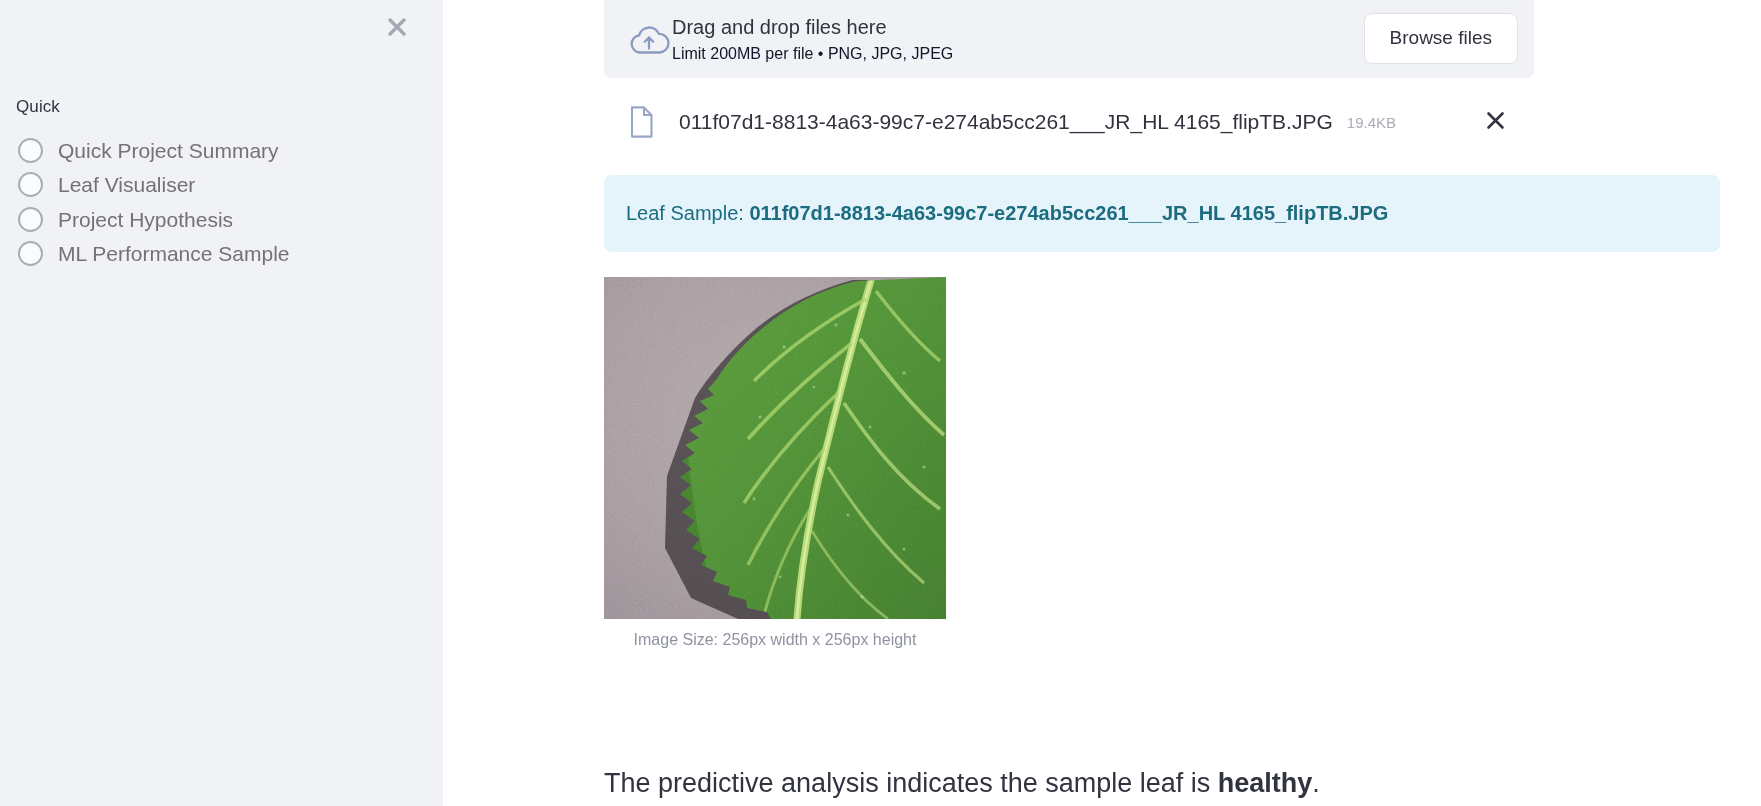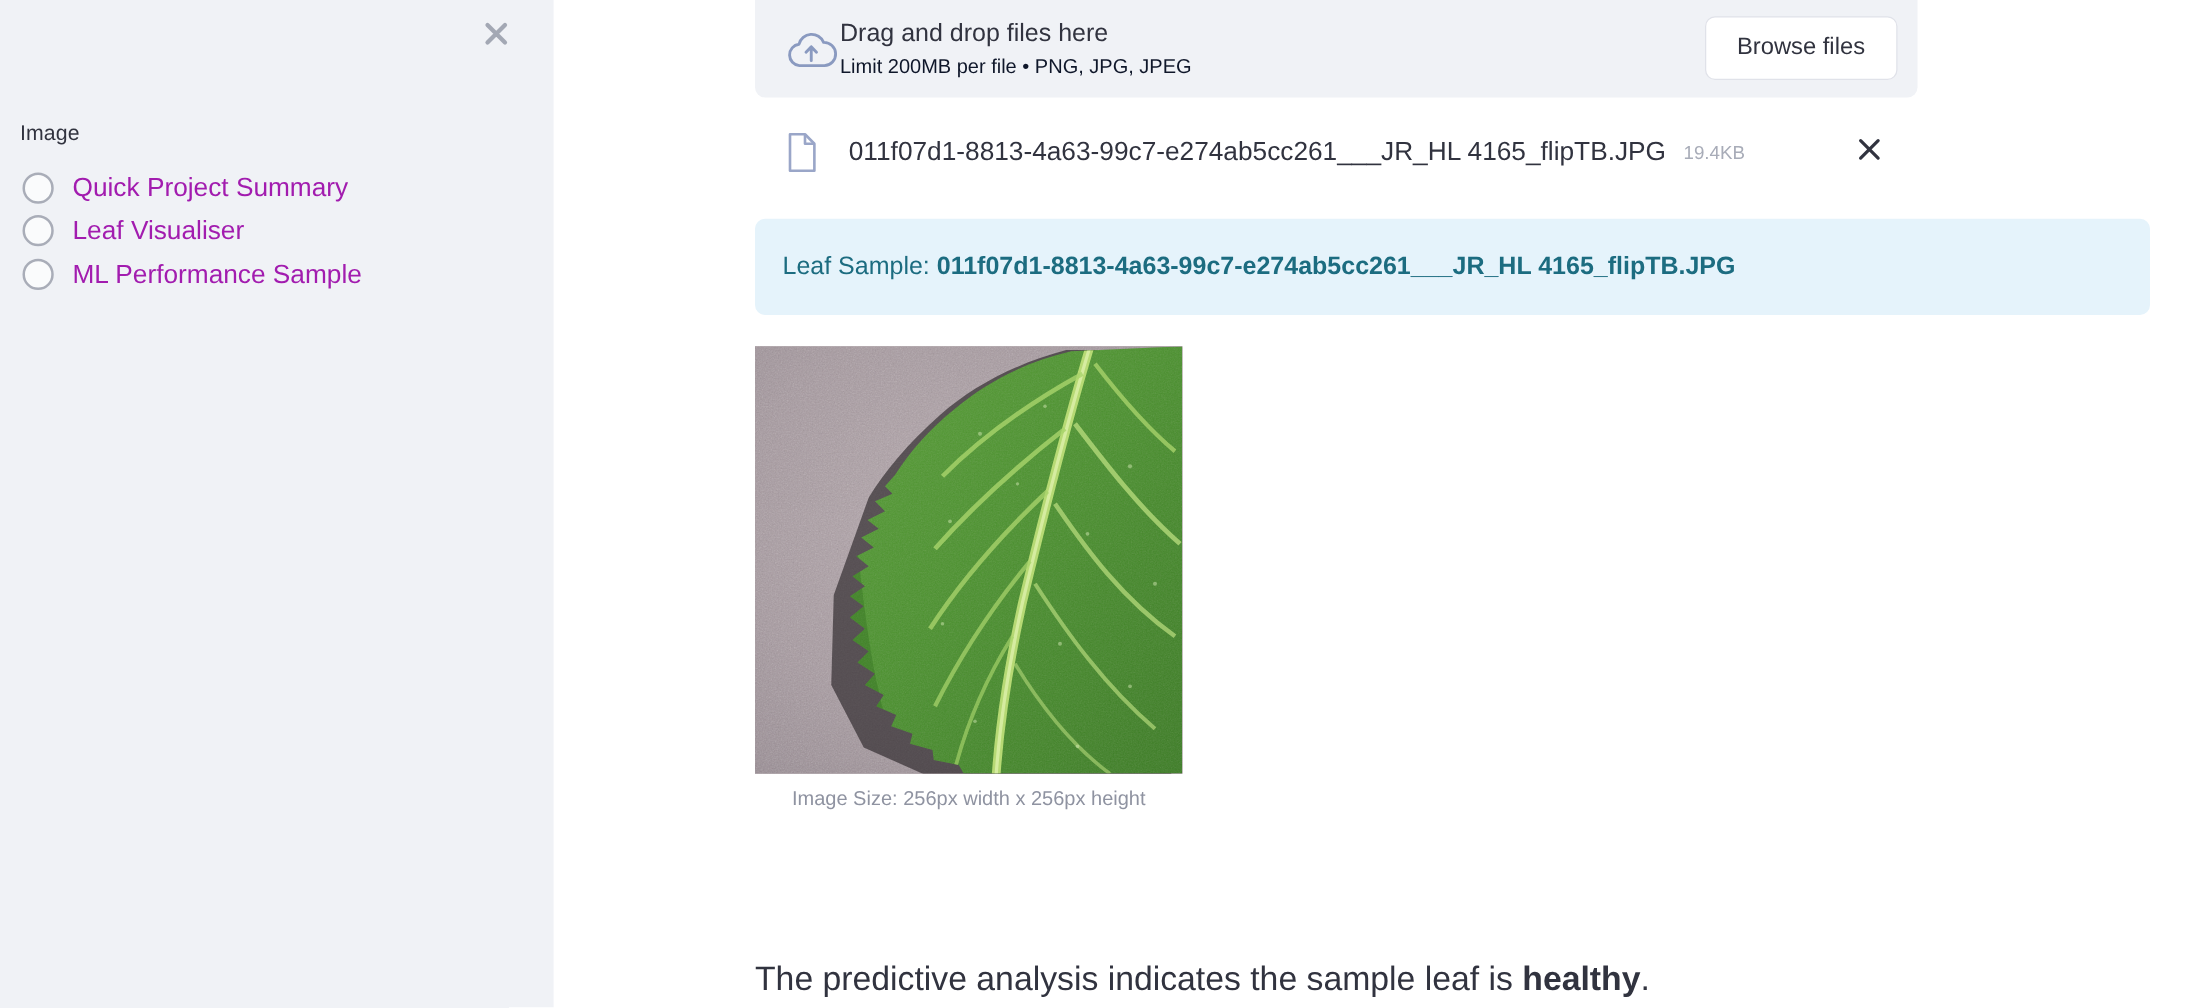--- a/index.html
+++ b/index.html
@@ -80,21 +80,21 @@
     top: 50%;
     width: 8px;
     height: 8px;
     margin: -4px 0 0 -4px;
     border-radius: 50%;
     background: #ffffff;
   }
   .radio-text {
     margin-left: 15px;
     font-size: 21px;
-    color: #a21caf;
+    color: #737373;
     line-height: 1;
     white-space: nowrap;
   }
 
   
   .main {
     position: relative;
     flex: 1 1 auto;
     height: 806px;
     background: #ffffff;
@@ -252,35 +252,39 @@
   <aside class="sidebar">
 
     <div class="sidebar-close">
       <span>
         <svg width="22" height="22" viewBox="0 0 22 22" aria-hidden="true">
           <path d="M4 4 L18 18 M18 4 L4 18" stroke="currentColor" stroke-width="3.4" stroke-linecap="round"></path>
         </svg>
       </span>
     </div>
 
-    <div class="menu-label">Image</div>
+    <div class="menu-label">Quick</div>
 
     <div class="radio-group">
 
       <div class="radio-row">
         <span class="radio-mark"></span>
         <span class="radio-text">Quick Project Summary</span>
       </div>
 
       <div class="radio-row">
         <span class="radio-mark"></span>
         <span class="radio-text">Leaf Visualiser</span>
       </div>
 
 
+      <div class="radio-row">
+        <span class="radio-mark"></span>
+        <span class="radio-text">Project Hypothesis</span>
+      </div>
 
       <div class="radio-row">
         <span class="radio-mark"></span>
         <span class="radio-text">ML Performance Sample</span>
       </div>
 
     </div>
   </aside>
 
   <main class="main">

